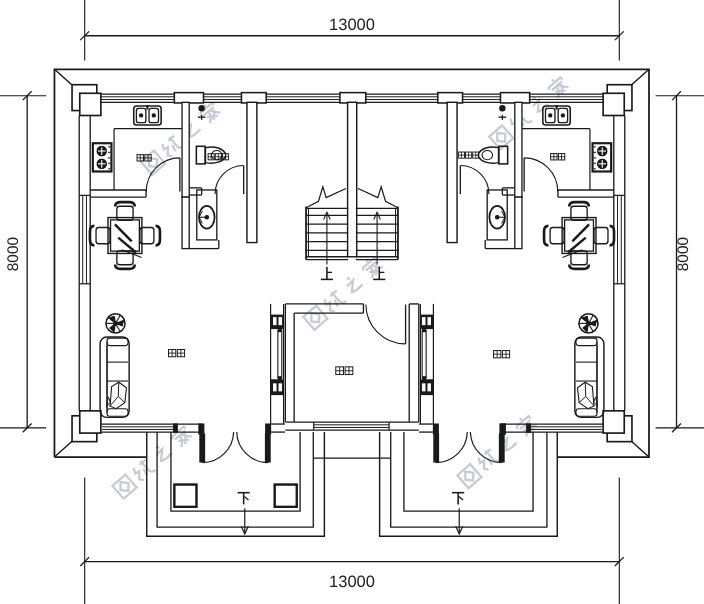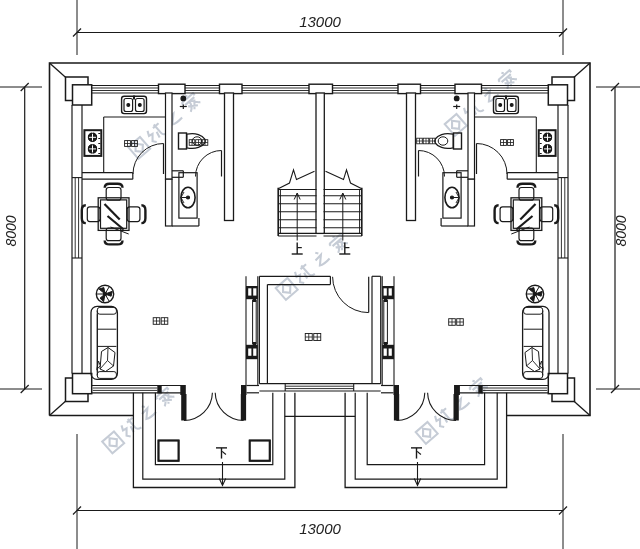--- a/index.html
+++ b/index.html
@@ -1,16 +1,16 @@
 <!DOCTYPE html>
 <html><head>
 <meta charset="utf-8">
 <style>
 html,body{margin:0;padding:0;background:#ffffff;}
-#plan{width:640px;height:549px;position:relative;font-family:"Liberation Sans",sans-serif;font-style:italic;}
+#plan{width:640px;height:549px;position:relative;font-family:"Liberation Sans",sans-serif;}
 </style>
 </head>
 <body>
 
 <div id="plan">
 <svg width="640" height="549" viewBox="0 0 640 549">
 <rect x="0" y="0" width="640" height="549" fill="#ffffff"></rect>
 
 <g>
 <line x1="77" y1="0" x2="77" y2="55" stroke="#1a1a1a" stroke-width="1"></line>

